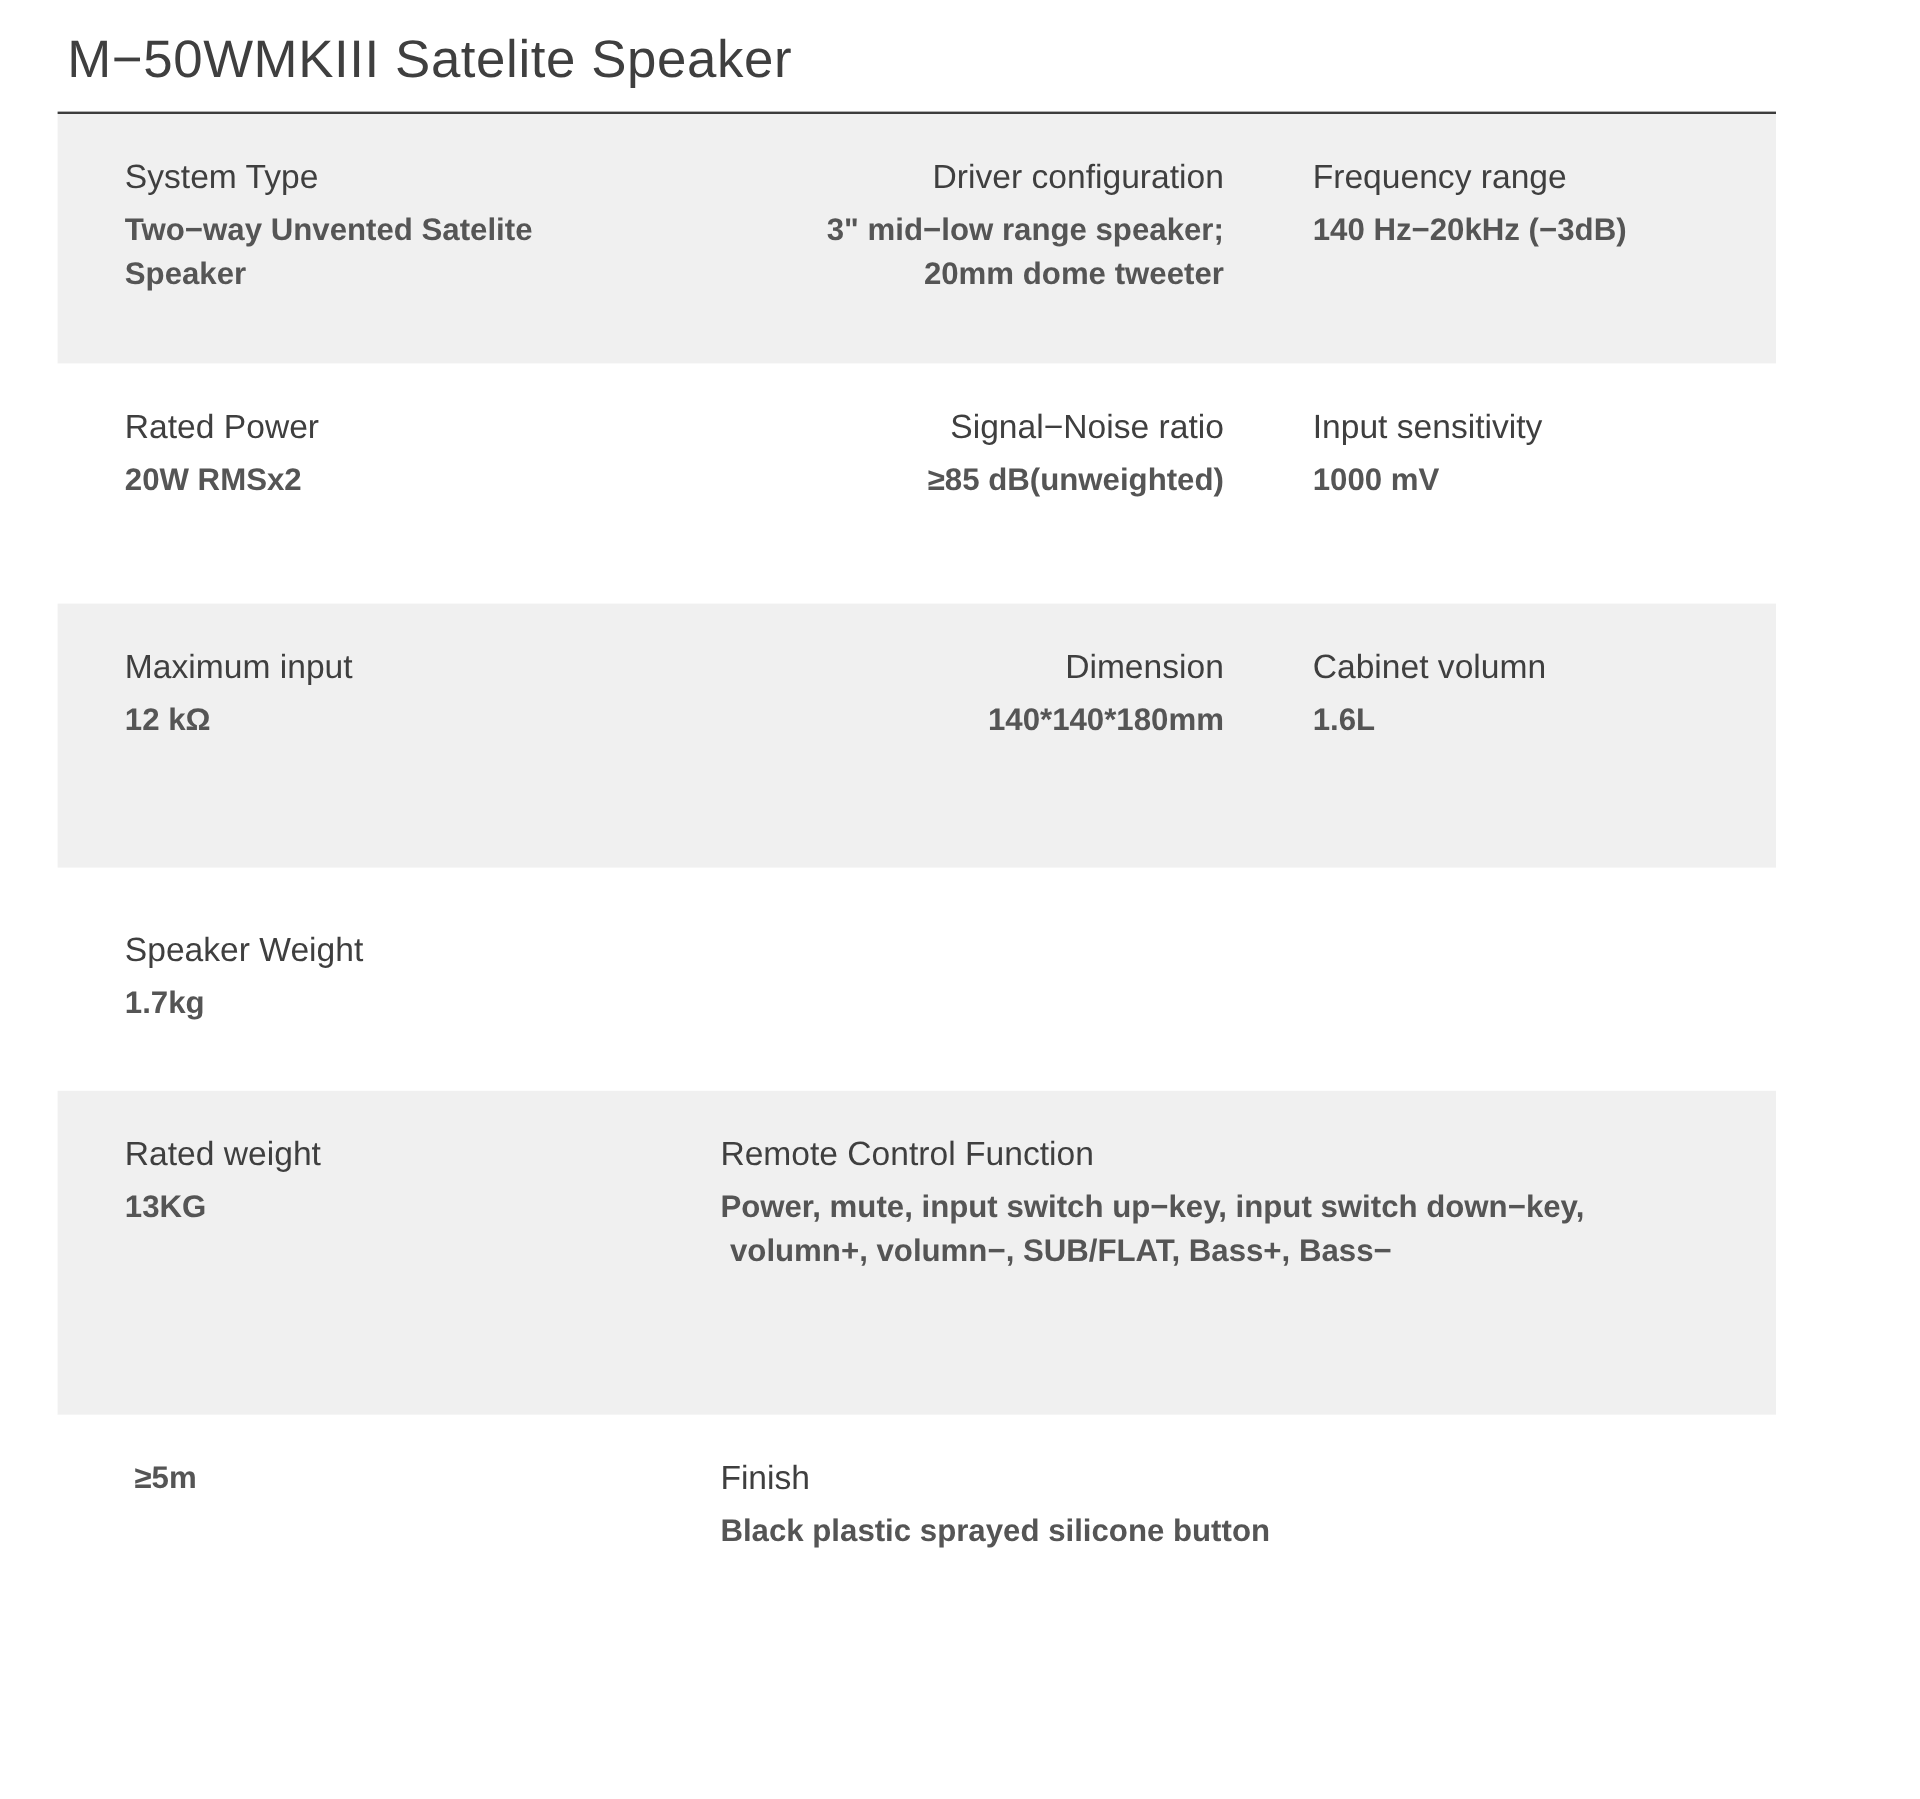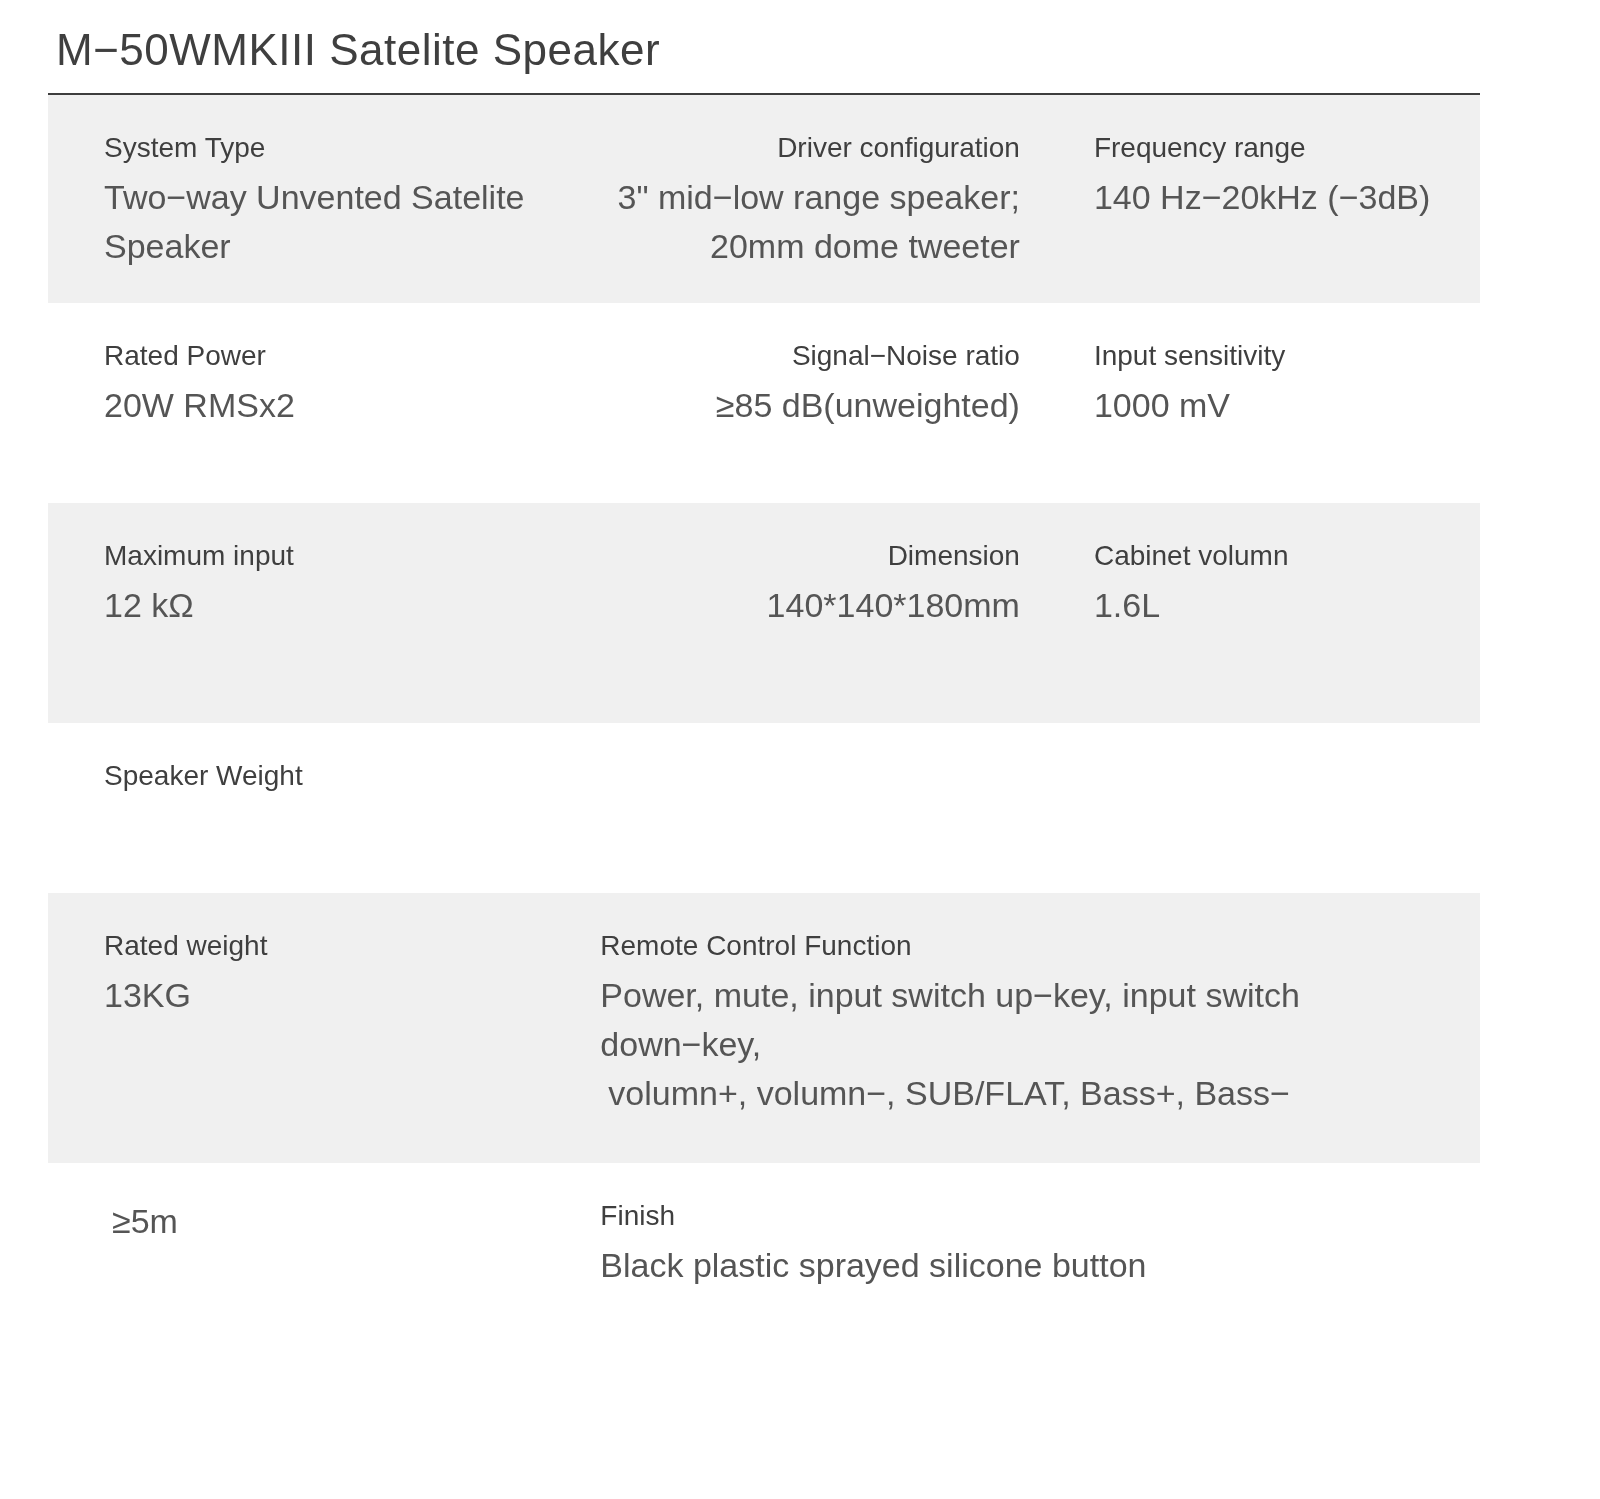--- a/index.html
+++ b/index.html
@@ -64,33 +64,33 @@
   .cell.wide { width: 984px; }
   .label {
     font-size: 28px;
     font-weight: 400;
     color: #3f3f3f;
     line-height: 1.35;
     margin-bottom: 6px;
     white-space: nowrap;
   }
   .value {
-    font-size: 34px;
-    font-weight: 400;
+    font-size: 26px;
+    font-weight: 700;
     color: #555555;
     line-height: 1.45;
   }
   .value .ln2 {
     display: block;
     padding-left: 8px;
   }
   .band-h1 { height: 208px; }
   .band-h2 { height: 200px; }
   .band-h3 { height: 220px; }
-  .band-h4 { height: 170px; }
+  .band-h4 { height: 170px; margin-top: 16px; }
   .band-h5 { height: 270px; }
   .band-h6 { height: 180px; }
 </style>
 </head>
 <body>
 
 <div class="page">
 
   <h1 class="title">M−50WMKIII Satelite Speaker</h1>
   <div class="title-rule"></div>
@@ -151,20 +151,21 @@
         <div class="label">Cabinet volumn</div>
         <div class="value">1.6L</div>
       </div>
     </div>
   </div>
 
   <div class="spec-band plain band-h4">
     <div class="row">
       <div class="cell c1">
         <div class="label">Speaker Weight</div>
+        <div class="value">1.7kg</div>
       </div>
     </div>
   </div>
 
   <div class="spec-band shaded band-h5">
     <div class="row">
       <div class="cell c1">
         <div class="label">Rated weight</div>
         <div class="value">13KG</div>
       </div>

